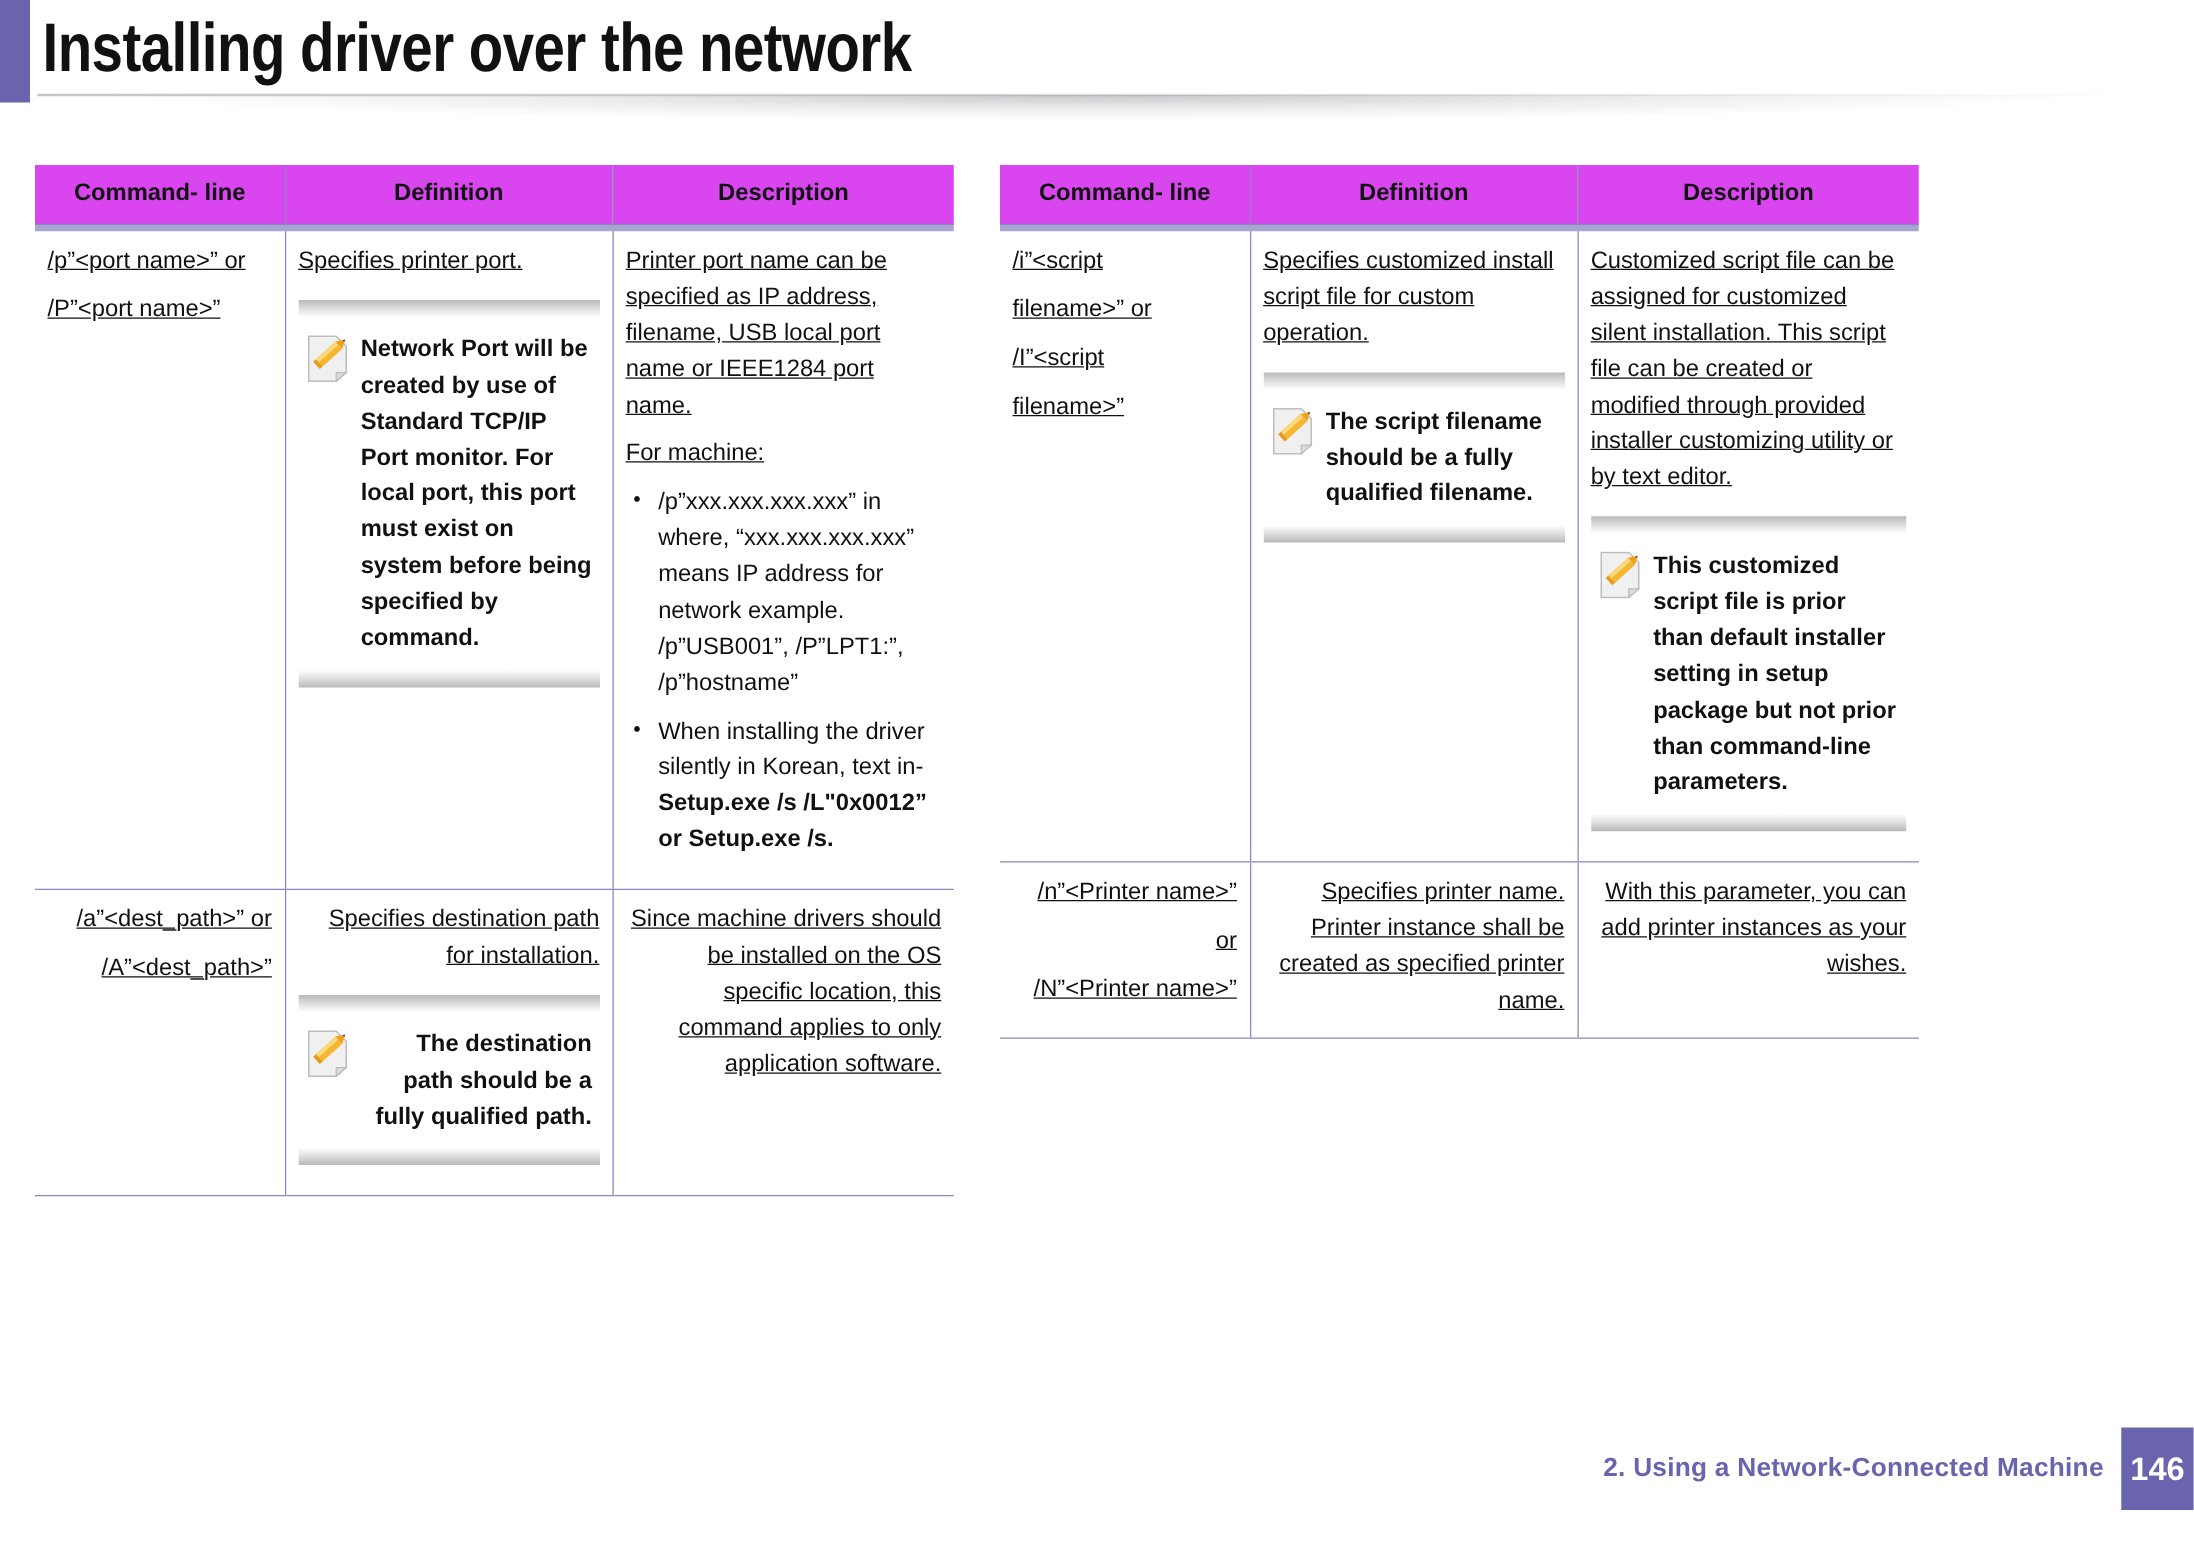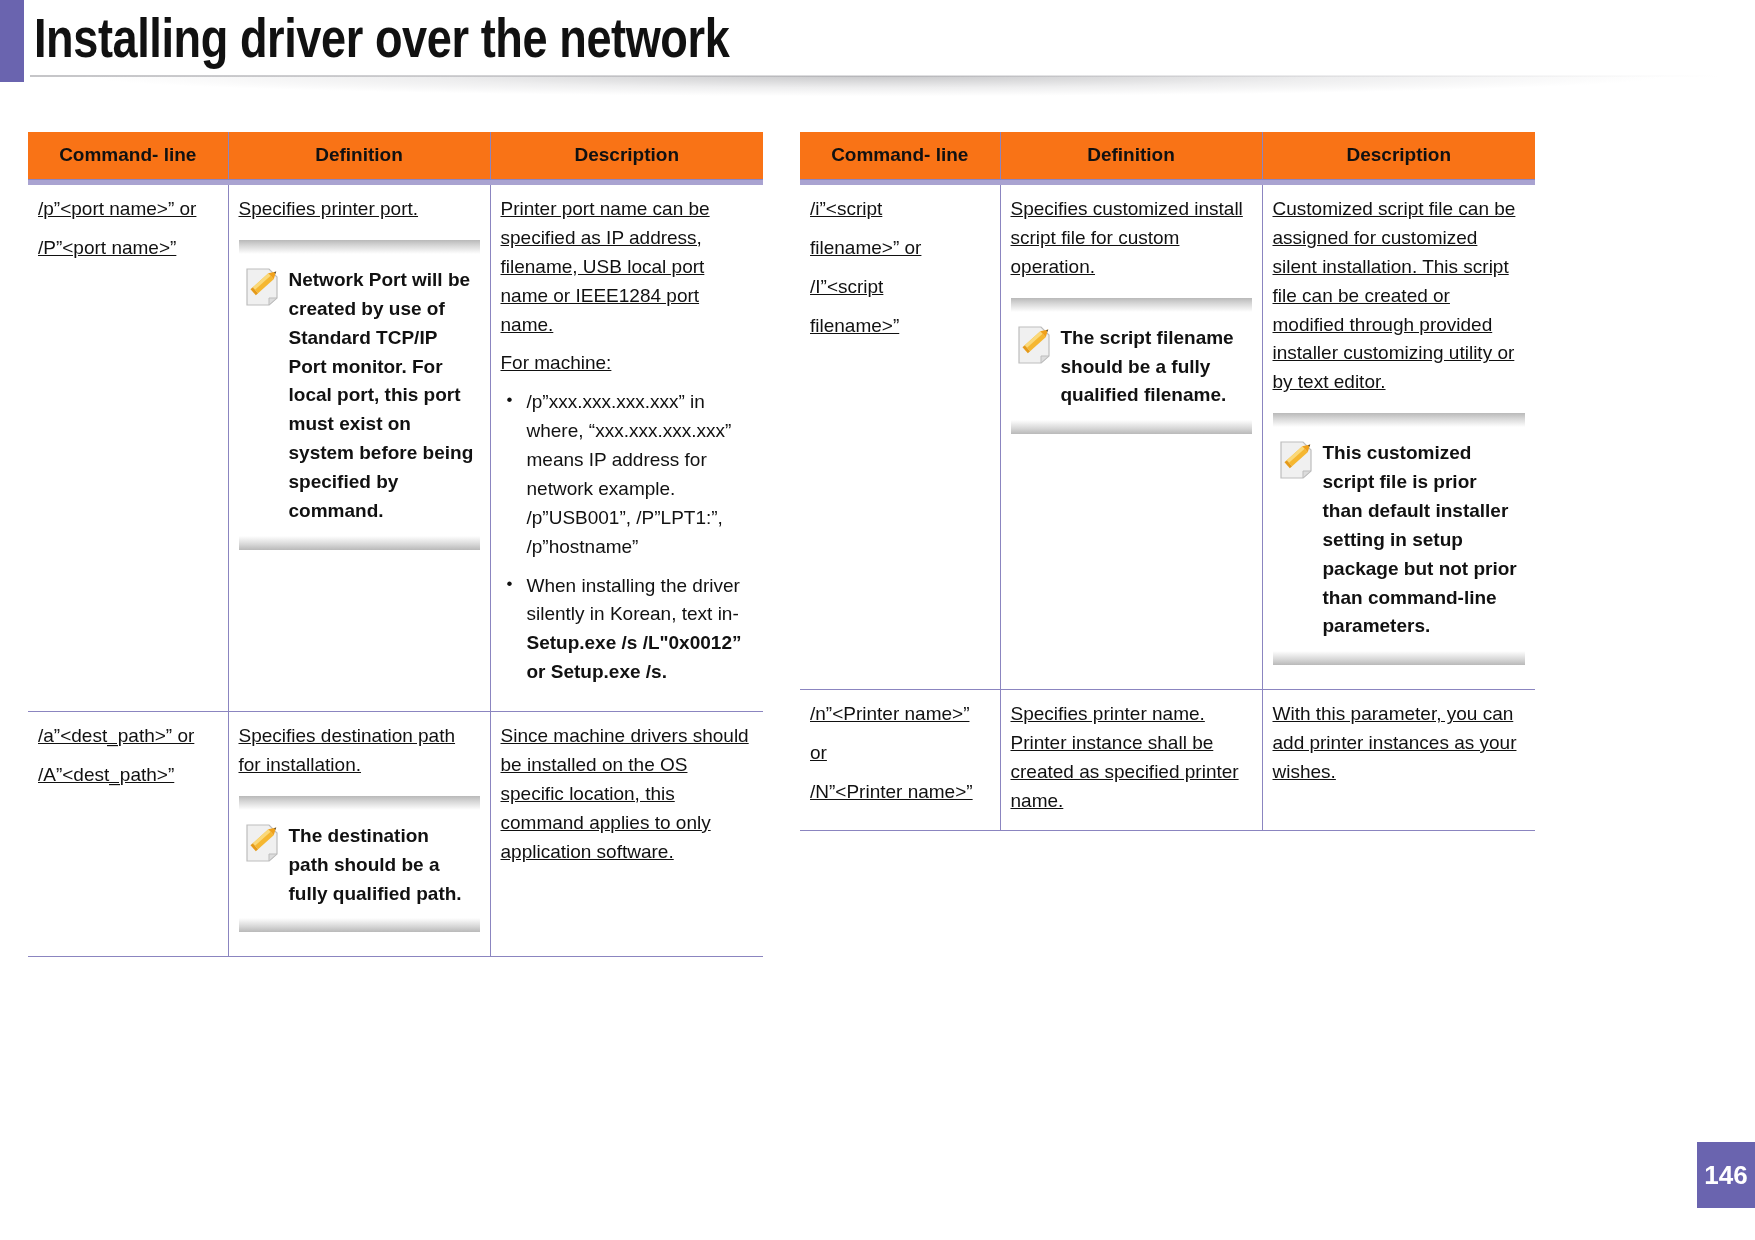--- a/index.html
+++ b/index.html
@@ -44,42 +44,42 @@
   }
   .tbl.left{ left:28px; top:132px; }
   .tbl.right{ left:800px; top:132px; }
 
   .tbl .topbar td{
     padding:0;height:5px;
     background:#A9A3D1;
     border:none;
   }
   .tbl thead th{
-    background:#f97316;
+    background:#d946ef;
     border-left:1px solid #8B85C0;
     border-bottom:1px solid #8B85C0;
     font-size:19px;font-weight:bold;
     padding:12px 8px 13px 8px;
     text-align:center;
     color:#111;
     font-family:"Liberation Sans","DejaVu Sans",sans-serif;
   }
   .tbl thead th:first-child{border-left:none;}
 
   .tbl tbody td{
     border-left:1px solid #8B85C0;
     border-bottom:1px solid #8B85C0;
     vertical-align:top;
     padding:10px 10px 14px 10px;
     font-size:19px;
     line-height:1.52;
     color:#111;
   }
   .tbl tbody td:first-child{border-left:none;}
-  .tbl tbody tr.last td{border-bottom:1px solid #8B85C0;}
+  .tbl tbody tr.last td{border-bottom:1px solid #8B85C0;text-align:right;}
 
   .col-cmd{width:200px;}
   .col-def{width:262px;}
   .col-desc{width:273px;}
   .p{margin:0 0 10px 0;text-decoration:underline;}
   .p:last-child{margin-bottom:0;}
   .b{font-weight:bold;}
 
   ul.bul{margin:4px 0 0 0;padding:0;list-style:none;}
   ul.bul li{
@@ -324,14 +324,15 @@
         <div class="p">Specifies printer name. Printer instance shall be created as specified printer name.</div>
       </td>
       <td>
         <div class="p">With this parameter, you can add printer instances as your wishes.</div>
       </td>
     </tr>
   </tbody>
 </table>
 
 <div class="footer">
+  <span class="footer-text">2.  Using a Network-Connected Machine</span>
   <span class="footer-page">146</span>
 </div>
 
 </body></html>

